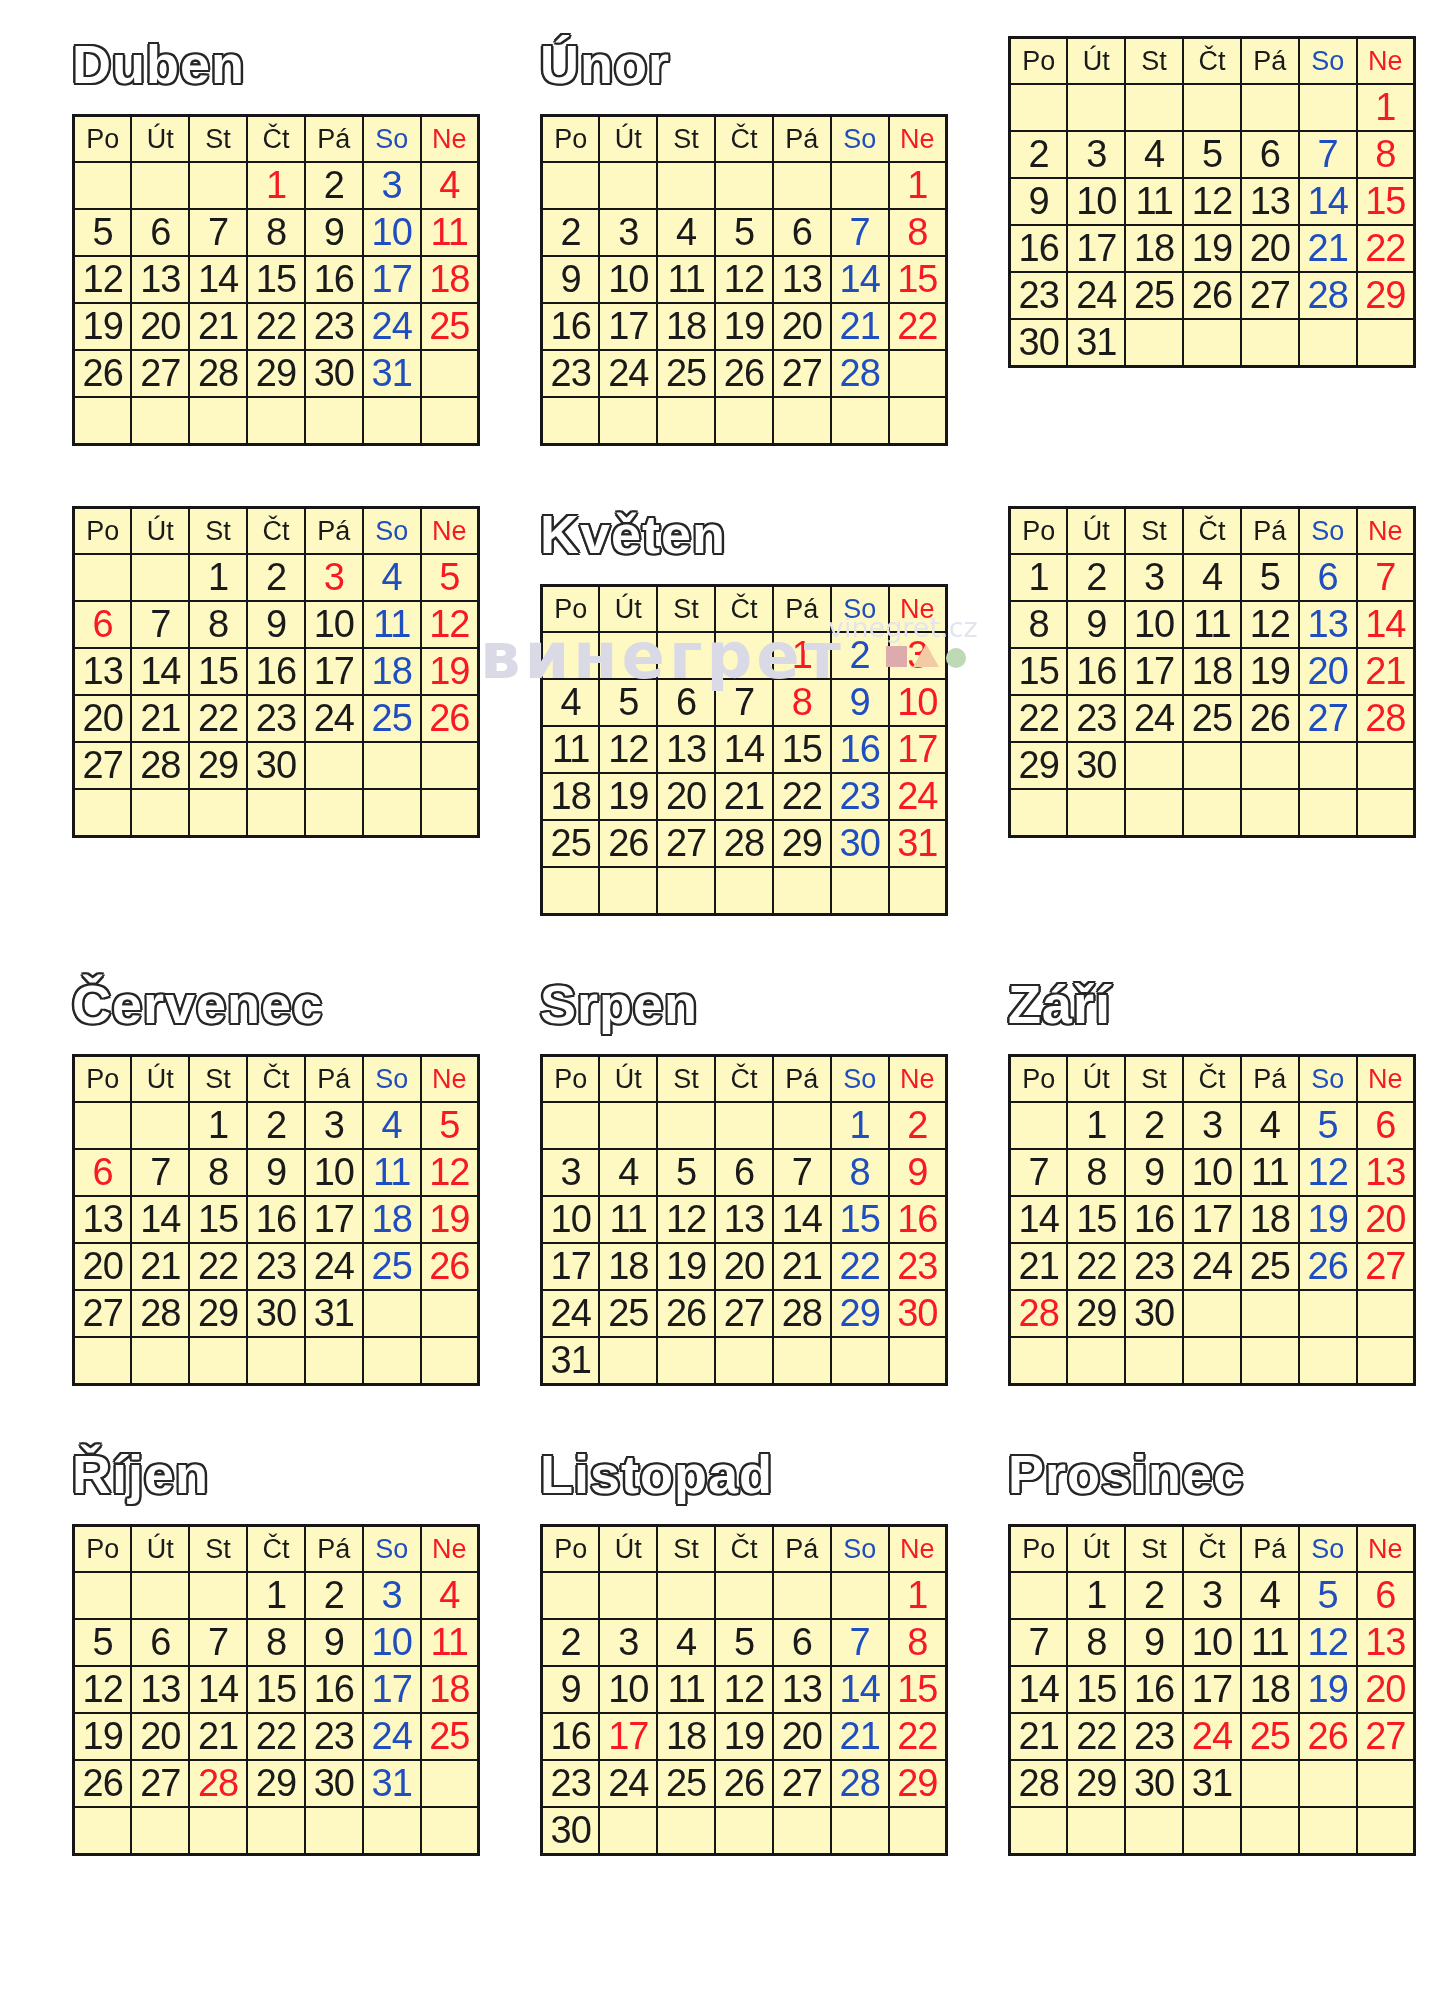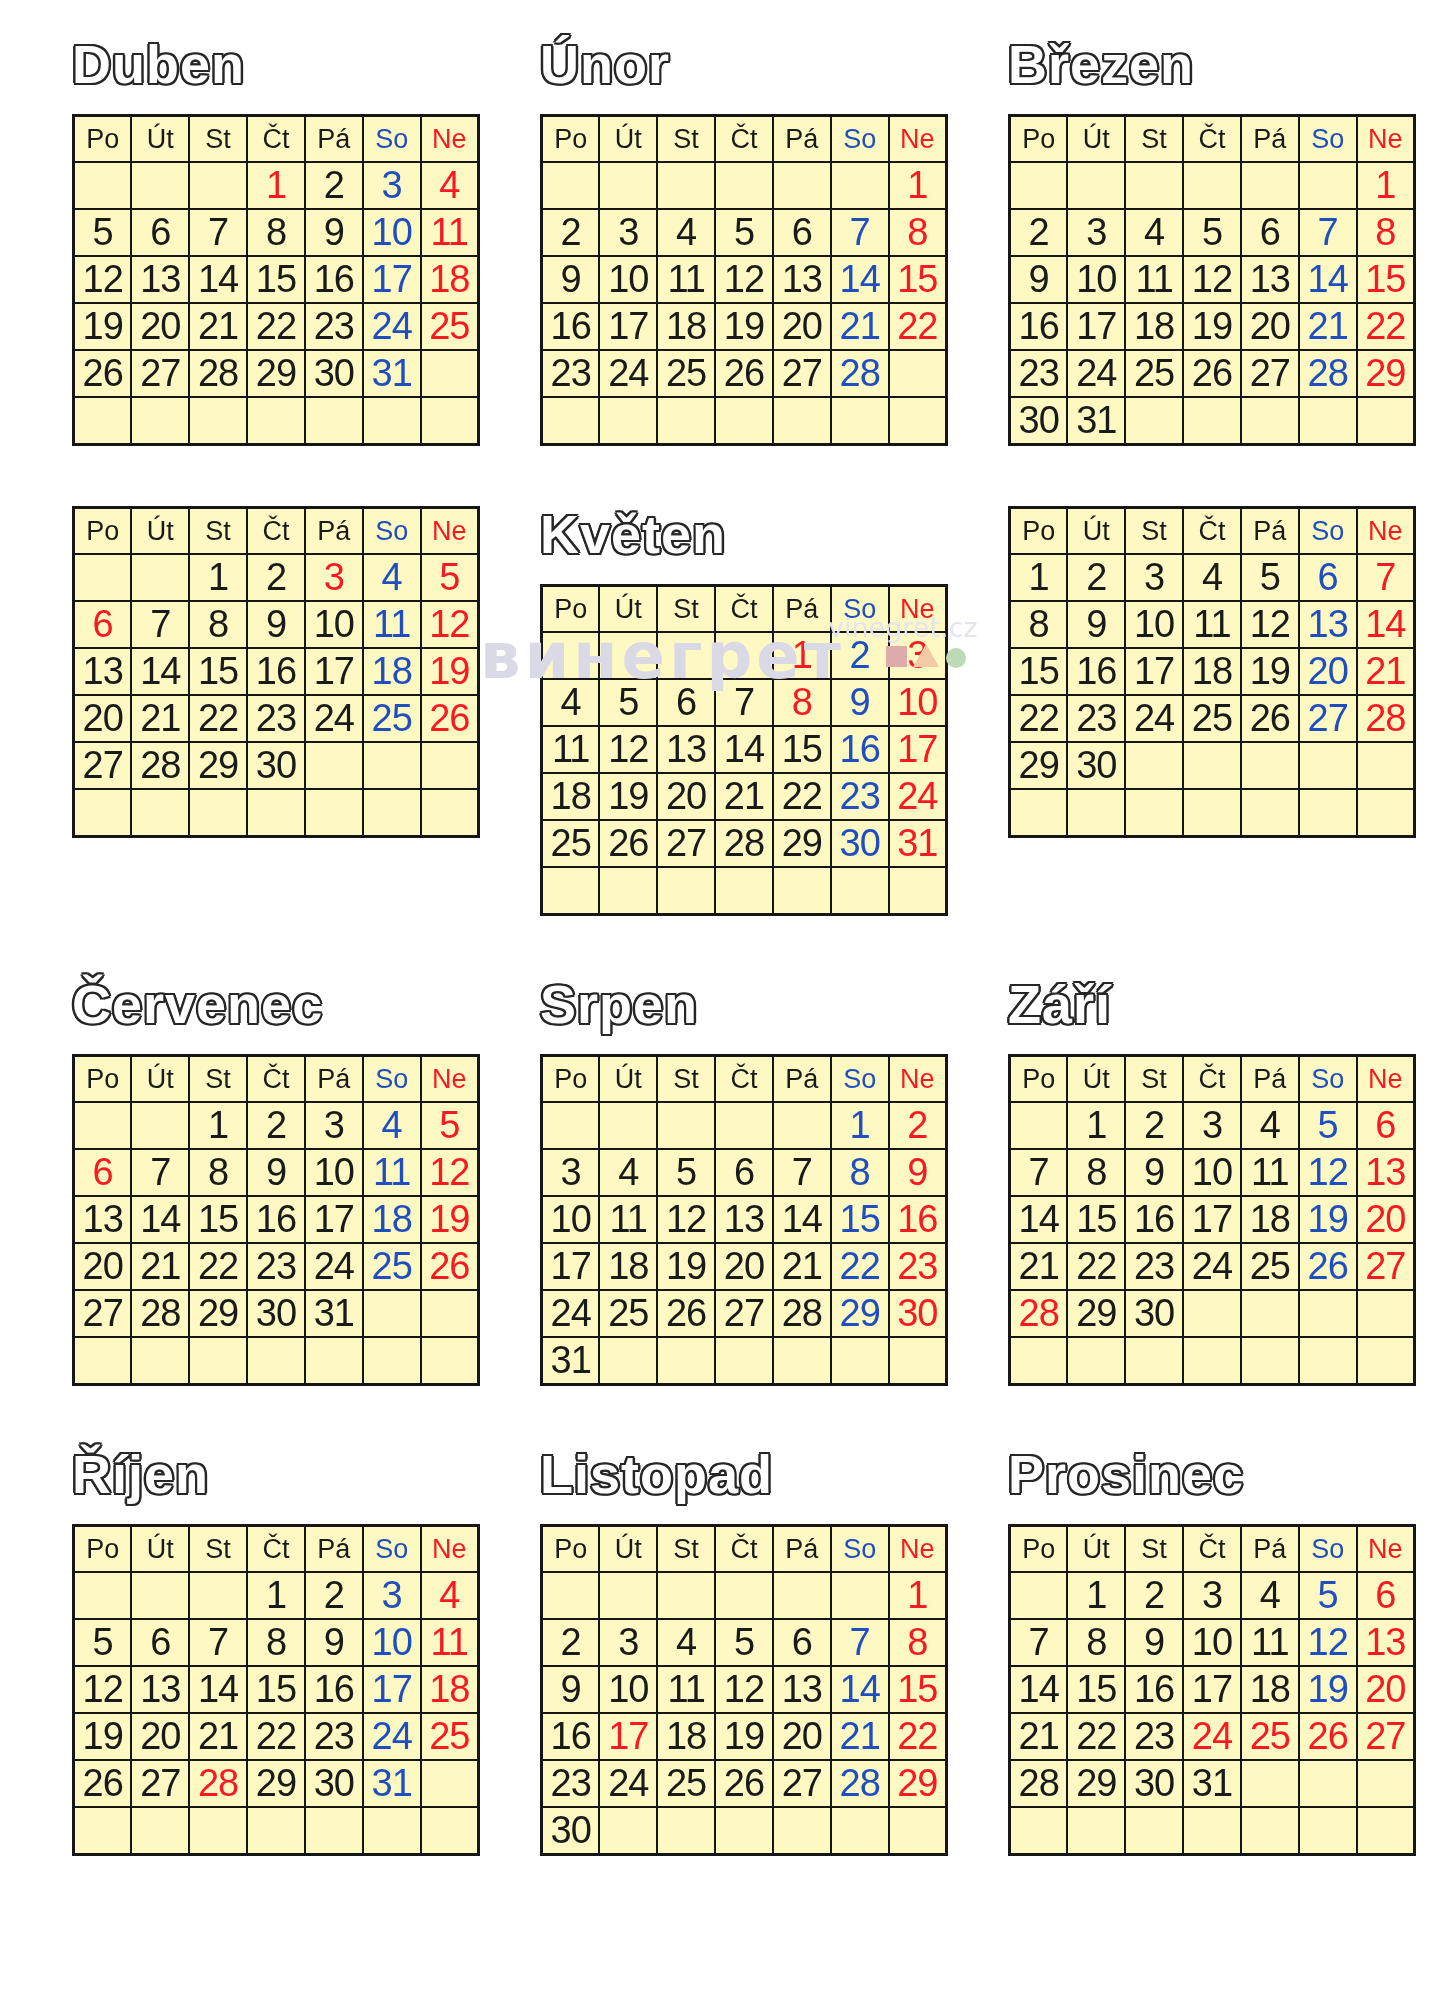--- a/index.html
+++ b/index.html
@@ -275,21 +275,20 @@
               <td></td>
               <td></td>
               <td></td>
               <td></td>
               <td></td>
             </tr>
           </tbody>
         </table>
       </section>
       <section class="month">
-        <h2 class="month-title outline">Březen</h2>
         <table class="cal">
           <thead>
             <tr>
               <th class="ck">Po</th>
               <th class="ck">Út</th>
               <th class="ck">St</th>
               <th class="ck">Čt</th>
               <th class="ck">Pá</th>
               <th class="cb">So</th>
               <th class="cr">Ne</th>

